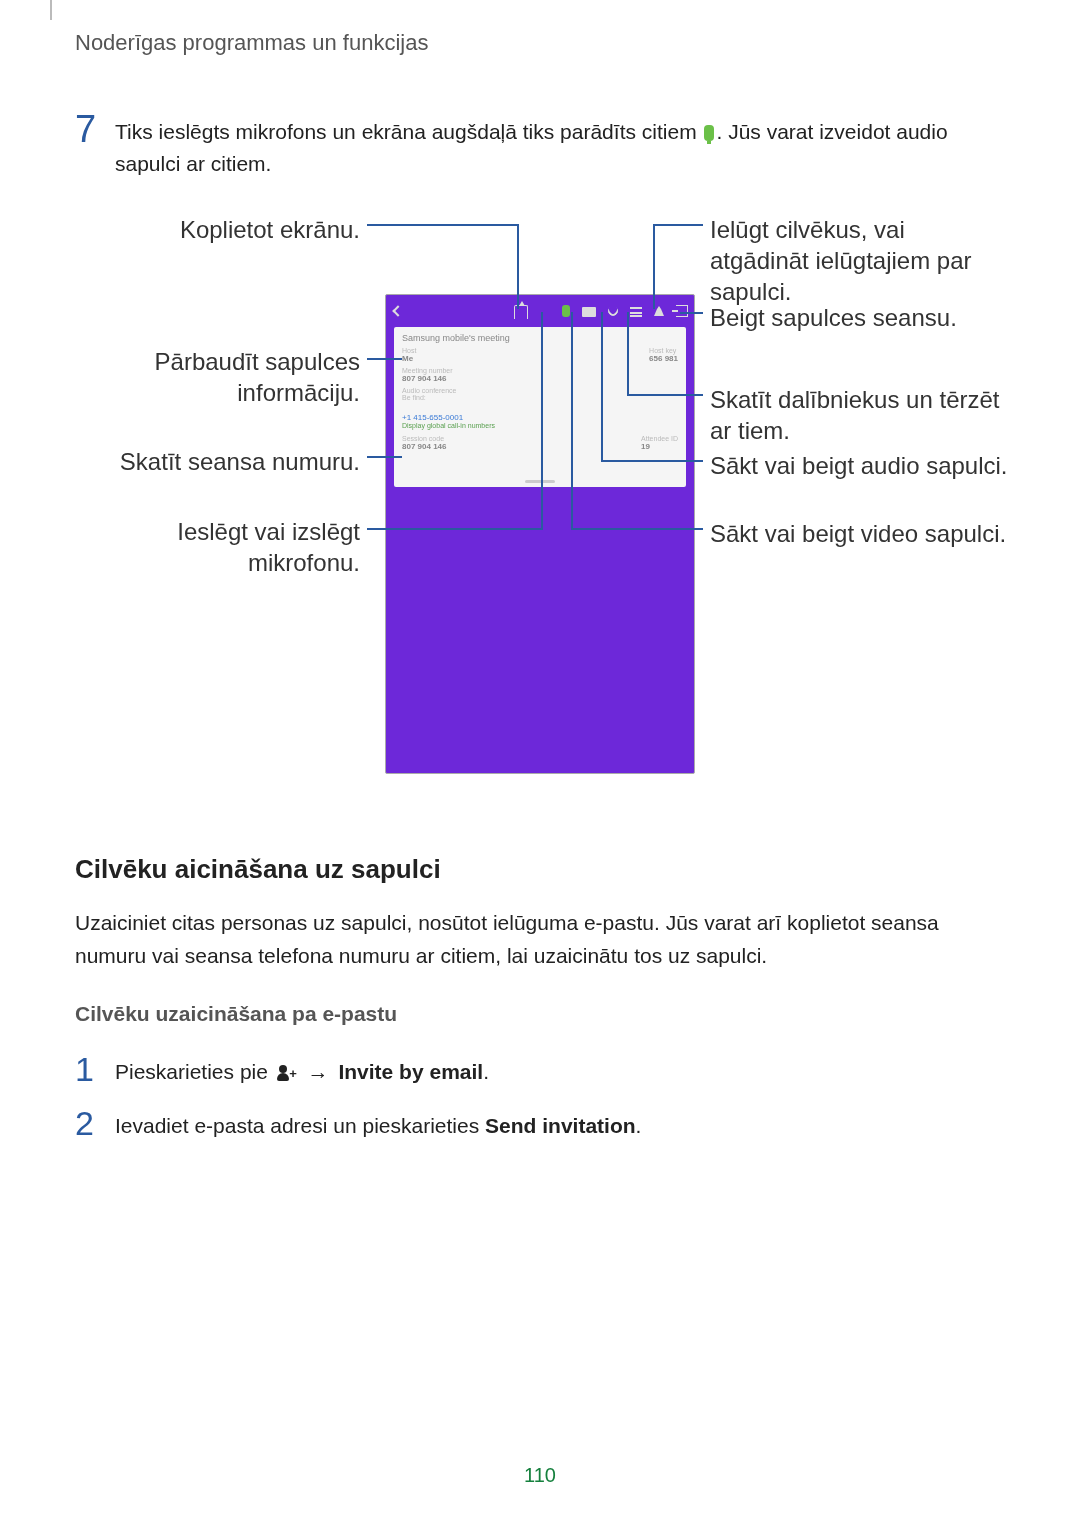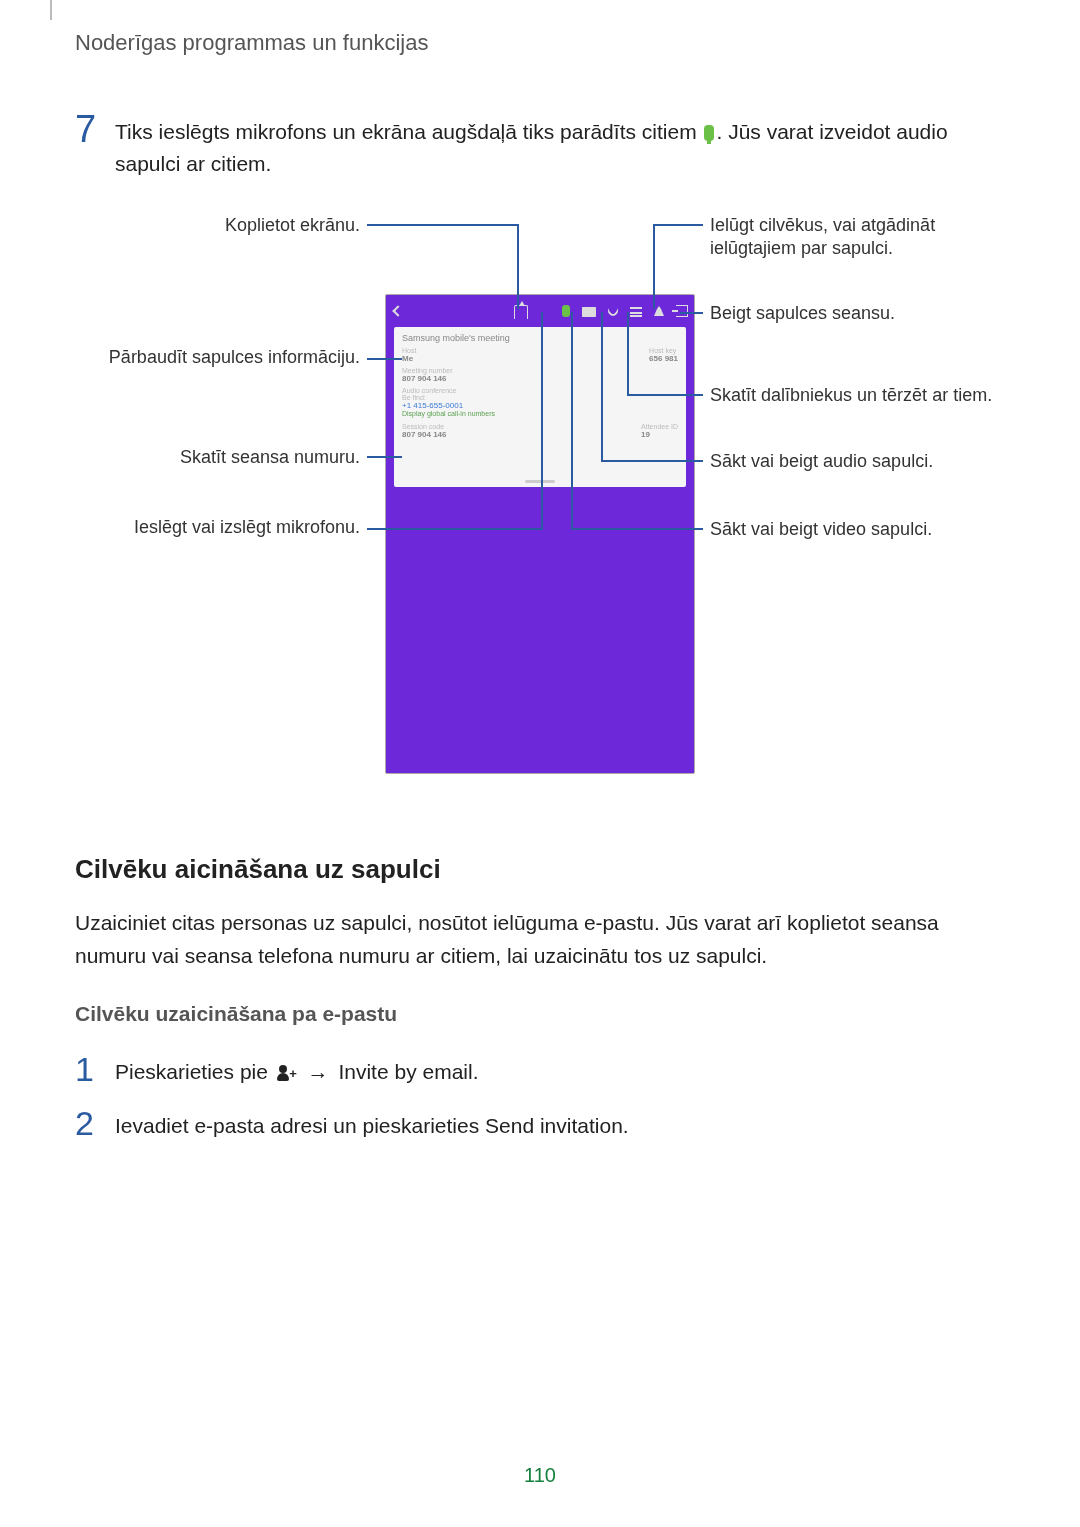--- a/index.html
+++ b/index.html
@@ -127,27 +127,27 @@
     background:#f5f5f5;
     border-radius:2px;
     padding:6px 8px;
     font-size:8px;
     color:#aaa;
   }
   .info-card .title-row{color:#888;font-size:9px;margin-bottom:4px;}
   .info-card .row{display:flex;justify-content:space-between;margin-bottom:2px;}
   .info-card .lbl{color:#bbb;font-size:7px;}
   .info-card .val{color:#888;font-size:8px;font-weight:bold;}
-  .info-card .blue{color:#3b7bd6;}
+  .info-card .blue{color:#3b7bd6;margin-top:12px;}
   .info-card .green{color:#5aa050;}
   .info-card .handle{position:absolute;bottom:4px;left:50%;transform:translateX(-50%);width:30px;height:3px;background:#ccc;border-radius:2px;}
 
   .callout-label {
     position:absolute;
-    font-size:18px;
+    font-size:24px;
     color:#333;
     line-height:1.3;
   }
   .callout-left { text-align:right; }
   .callout-right { text-align:left; }
 
   .line { position:absolute; background:#2a5aa0; }
   .hline { height:2px; }
   .vline { width:2px; }
 
@@ -198,21 +198,21 @@
   .person-plus-icon::before{
     content:"";position:absolute;left:2px;top:0;width:8px;height:8px;background:#222;border-radius:50%;
   }
   .person-plus-icon::after{
     content:"";position:absolute;left:0;top:8px;width:12px;height:8px;background:#222;border-radius:6px 6px 2px 2px;
   }
   .person-plus-plus{
     position:absolute;right:-2px;top:-1px;font-size:13px;font-weight:bold;color:#222;
   }
   .arrow { margin:0 4px; }
-  .bold { font-weight:normal; }
+  .bold { font-weight:bold; }
   .page-num {
     position:absolute;
     bottom:40px;
     left:0;right:0;
     text-align:center;
     font-size:20px;
     color:#15803d;
   }
 </style>
 </head>

